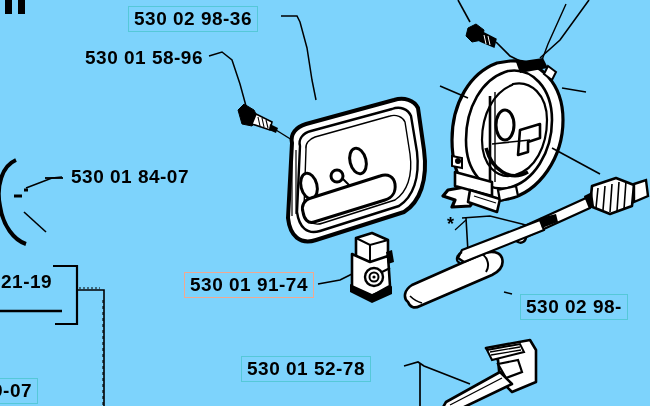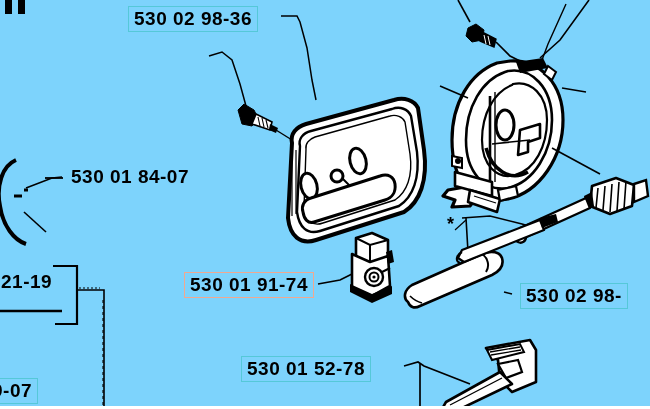--- a/index.html
+++ b/index.html
@@ -290,28 +290,29 @@
     </g>
 
     <g stroke="#000" fill="none">
       <path d="M 512 294 L 504 292" stroke-width="1.5"></path>
     </g>
 
   </svg>
 
   <div class="part-label boxed-cyan" style="left:128px; top:6px;">530 02 98-36</div>
 
+  <div class="part-label plain" style="left:80px; top:46px;">530 01 58-96</div>
 
   <div class="part-label plain" style="left:66px; top:165px;">530 01 84-07</div>
 
   <div class="part-label plain" style="left:-4px; top:270px;">21-19</div>
 
   <div class="part-label boxed-pink" style="left:168px; top:272px;margin-left:16px;">530 01 91-74</div>
 
-  <div class="part-label boxed-cyan" style="left:520px; top:283px;">530 02 98-</div>
+  <div class="part-label boxed-cyan" style="left:520px; top:294px;">530 02 98-</div>
 
   <div class="part-label boxed-cyan" style="left:241px; top:356px;">530 01 52-78</div>
 
   <div class="part-label boxed-cyan" style="left:-14px; top:378px;">9-07</div>
 
   <div class="asterisk-mark" style="left:447px; top:215px;">*</div>
 
 </div>
 
 </body></html>

